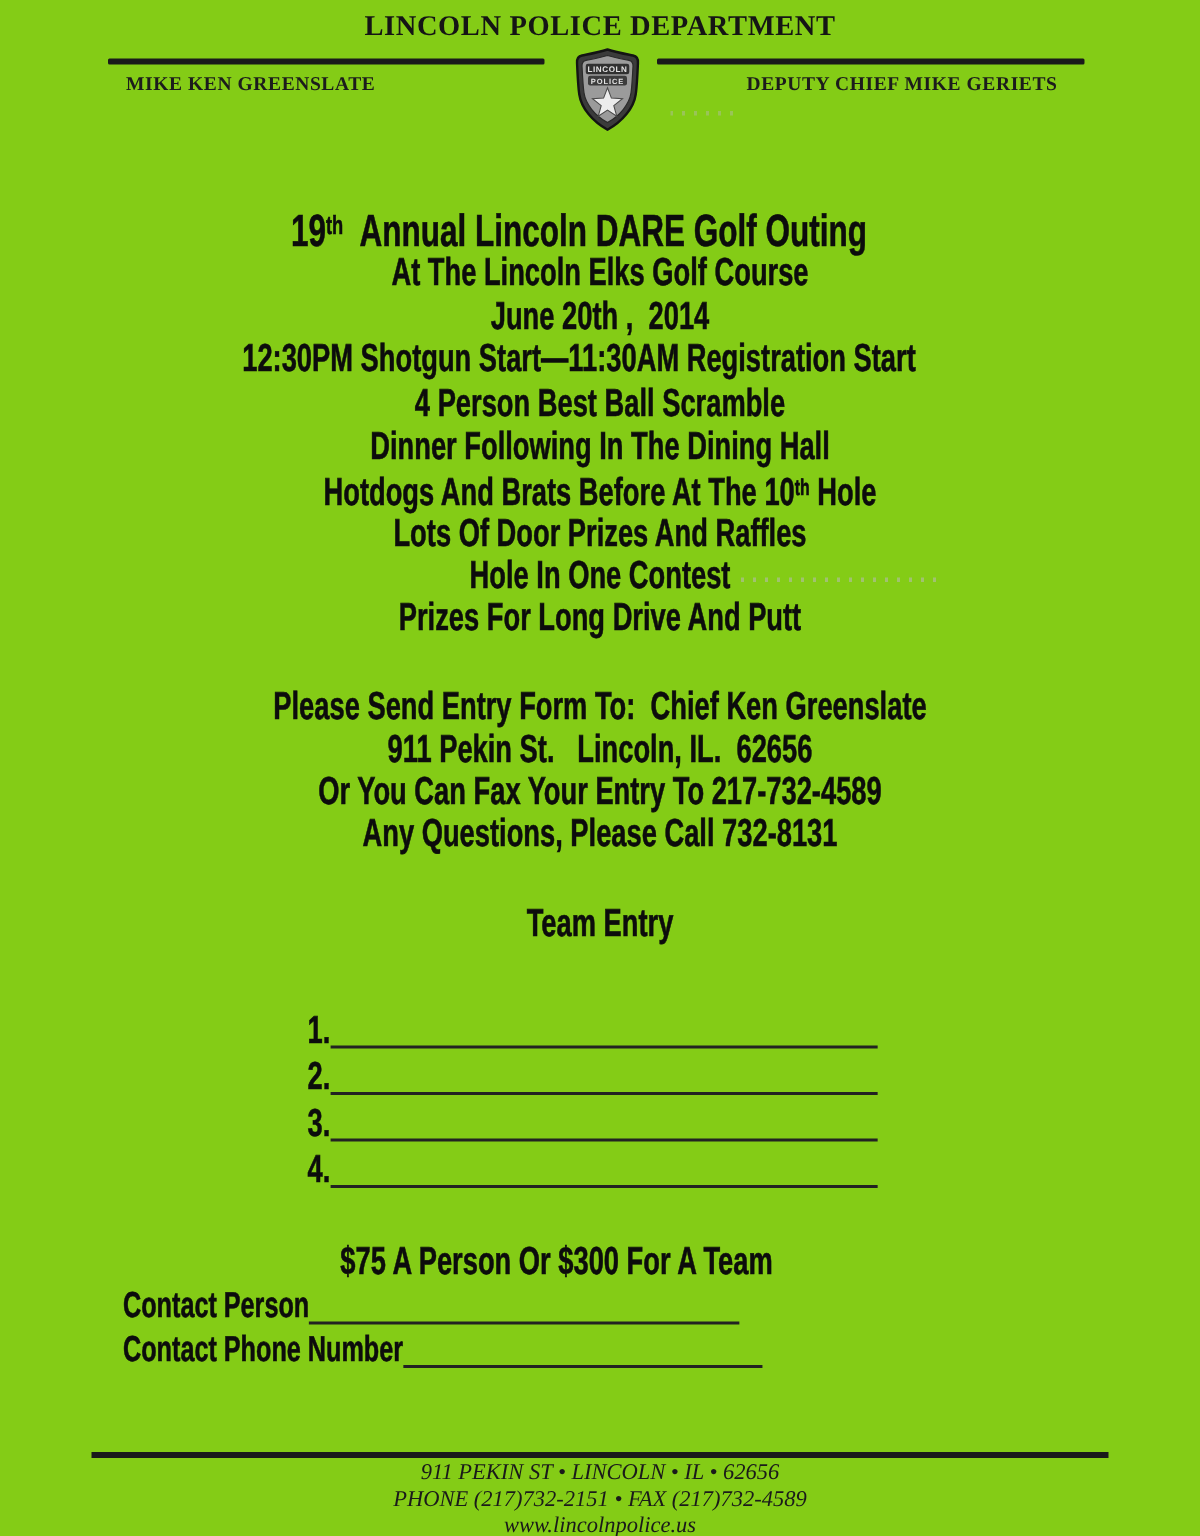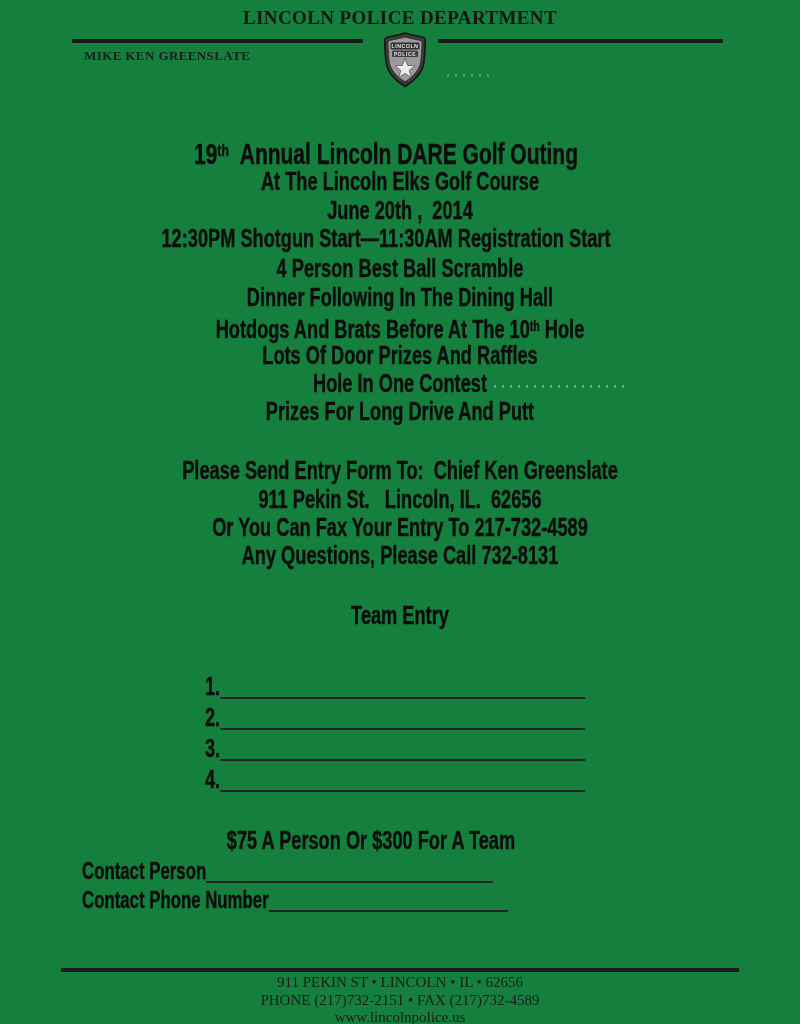--- a/index.html
+++ b/index.html
@@ -1,18 +1,18 @@
 <!DOCTYPE html>
 <html><head>
 <meta charset="utf-8">
 <style>
   html,body{margin:0;padding:0;background:#e8e8e8;}
   .page{
     position:relative;width:800px;height:1024px;margin:0 auto;
-    background:#15803d;overflow:hidden;
+    background:#84cc16;overflow:hidden;
     font-family:"Liberation Sans",sans-serif;color:#101010;
   }
   
   .dept-title{
     position:absolute;top:7px;left:0;width:800px;text-align:center;
     font-family:"Liberation Serif",serif;font-weight:600;font-size:19px;
     letter-spacing:.4px;color:#151515;white-space:pre;
   }
   .rule{position:absolute;height:4px;background:#1a1a1a;border-radius:1px;}
   .rule-left{top:39px;left:72px;width:291px;}
@@ -57,39 +57,40 @@
   .contact-row2{top:885px;width:609px;}
   .contact-label{
     font-size:24px;line-height:25px;font-weight:bold;color:#0c0c0c;
     white-space:pre;-webkit-text-stroke:.4px #0c0c0c;
   }
   .contact-fill{flex:1;border-bottom:2.5px solid #222;height:100%;}
   
   .footer-rule{position:absolute;top:968px;left:61px;width:678px;height:4px;background:#1a1a1a;}
   .footer-line{
     position:absolute;left:0;width:800px;text-align:center;
-    font-family:"Liberation Serif",serif;font-size:15px;color:#1a1a1a;white-space:pre;
+    font-family:"Liberation Serif",serif;font-size:15px;color:#1a1a1a;white-space:pre;font-style:italic;
   }
   
   .artifact-dots{
     position:absolute;height:3px;opacity:.55;
     background:repeating-linear-gradient(90deg,#b9b9b9 0 2px,transparent 2px 8px);
   }
   .artifact-1{top:385px;left:494px;width:132px;}
   .artifact-2{top:74px;left:447px;width:46px;opacity:.4;}
 </style>
 </head>
 <body>
 
 <div class="page">
 
   <div class="dept-title">LINCOLN POLICE DEPARTMENT</div>
   <div class="rule rule-left"></div>
   <div class="rule rule-right"></div>
   <div class="chief chief-left">MIKE KEN GREENSLATE</div>
+  <div class="chief chief-right">DEPUTY CHIEF MIKE GERIETS</div>
 
   <svg class="badge" viewBox="0 0 46 57" xmlns="http://www.w3.org/2000/svg">
     <path d="M23 2 C29 4 35 5 40 6 C42.5 6.5 43.5 8 43.3 11 C43 18 42.6 27 41.8 32 C40.5 41 33 50 23 55.5 C13 50 5.5 41 4.2 32 C3.4 27 3 18 2.7 11 C2.5 8 3.5 6.5 6 6 C11 5 17 4 23 2 Z" fill="#3b3b3b" stroke="#141414" stroke-width="1.6"></path>
     <path d="M23 6 C28 7.5 33 8.4 37.3 9.2 C39.3 9.6 40.1 10.7 40 13 C39.7 19 39.3 26.5 38.7 30.8 C37.6 38.4 31.4 46 23 50.7 C14.6 46 8.4 38.4 7.3 30.8 C6.7 26.5 6.3 19 6 13 C5.9 10.7 6.7 9.6 8.7 9.2 C13 8.4 18 7.5 23 6 Z" fill="#9b9b9b" stroke="#2a2a2a" stroke-width="0.8"></path>
     <rect x="8.5" y="11.5" width="29" height="7" rx="1.5" fill="#303030"></rect>
     <rect x="10" y="19.5" width="26" height="6.5" rx="1.5" fill="#3d3d3d"></rect>
     <text x="23" y="17" font-size="5.4" font-weight="bold" fill="#e3e3e3" text-anchor="middle" letter-spacing="0.4" font-family="Liberation Sans, sans-serif">LINCOLN</text>
     <text x="23" y="24.8" font-size="5.0" font-weight="bold" fill="#e3e3e3" text-anchor="middle" letter-spacing="0.6" font-family="Liberation Sans, sans-serif">POLICE</text>
     <polygon points="23,27.5 25.6,34.4 33,34.8 27.2,39.4 29.2,46.5 23,42.4 16.8,46.5 18.8,39.4 13,34.8 20.4,34.4" fill="#ececec" stroke="#4a4a4a" stroke-width="0.7"></polygon>
   </svg>

